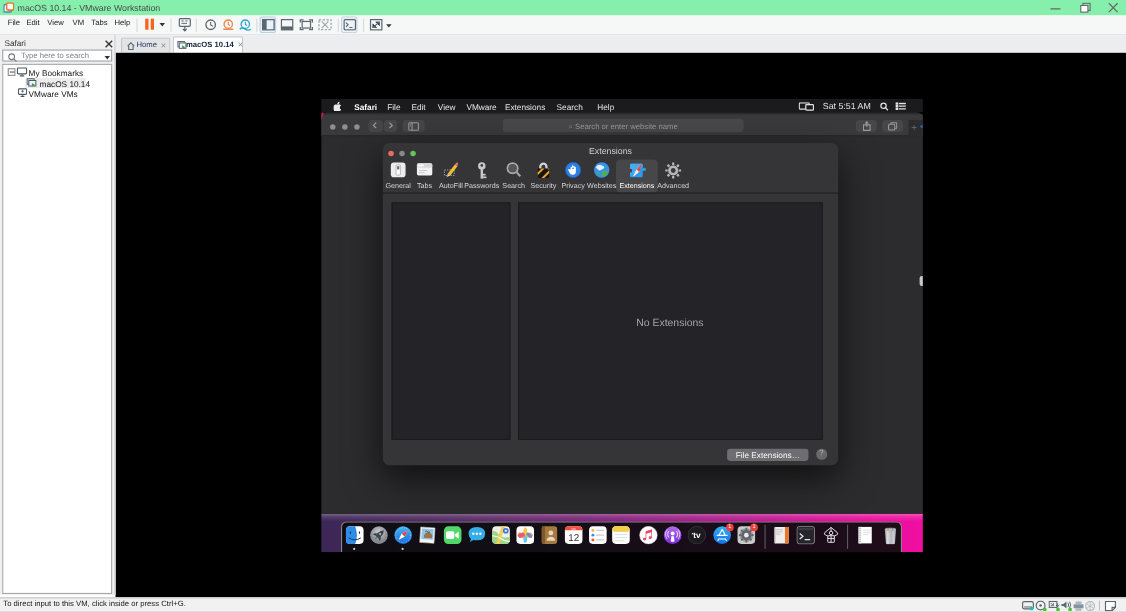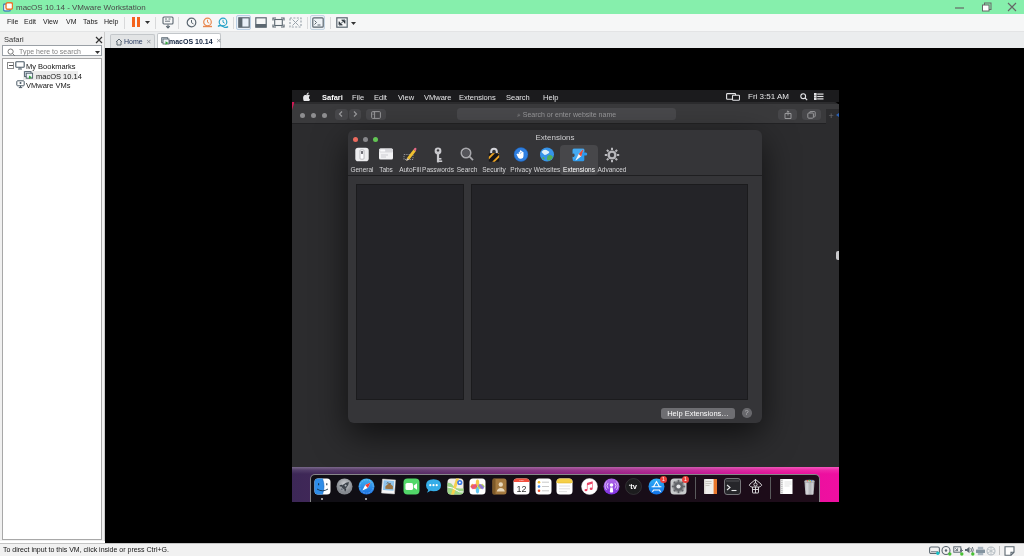--- a/index.html
+++ b/index.html
@@ -304,42 +304,43 @@
                     <line x1="11.5" y1="4.5" x2="13.1" y2="2.9"></line>
                   </g>
                 </g>
                 <circle cx="8" cy="8" r="2.2" fill="#38383c"></circle>
               </svg>
               <div class="lbl">Advanced</div>
             </div>
           <div id="ptoolline" class="abs"></div>
           <div class="pane" style="left:7.5px;width:108px;height:216px"></div>
           <div class="pane" style="left:122.5px;width:277px;height:216px"></div>
-          <div id="morebtn" class="abs">Help Extensions…</div>
+          <div id="noext">No Extensions</div>
+          <div id="morebtn" class="abs">File Extensions…</div>
           <div id="qbtn" class="abs">?</div>
         </div>
       </div>
 
       <div id="gmenu" class="abs">
         <svg class="abs" style="left:11px;top:2px" width="8" height="9" viewBox="0 0 8 9">
             <path d="M5.7 0.6 q0.1 1-0.6 1.7 q-0.7 0.7-1.5 0.6 q-0.2-0.9 0.6-1.7 q0.8-0.7 1.5-0.6Z M4 3.2 q0.8-0.5 1.7-0.3 q0.9 0.2 1.3 0.9 q-1.1 0.7-1.1 1.9 q0 1.2 1.2 1.8 q-0.5 1.2-1.2 1.8 q-0.6 0.6-1.3 0.3 q-0.6-0.2-1.2-0.2 q-0.6 0-1.1 0.2 q-0.8 0.3-1.4-0.4 Q0.2 8 0.1 5.9 q-0.1-2 1.6-2.8 q0.9-0.4 1.6 0 q0.4 0.2 0.7 0.1Z" fill="#e8e8ea"></path>
           </svg>
         <div class="abs gm" style="left:30px;font-weight:bold;color:#fff">Safari</div>
         <div class="abs gm" style="left:60px">File</div>
         <div class="abs gm" style="left:82px">Edit</div>
         <div class="abs gm" style="left:106px">View</div>
         <div class="abs gm" style="left:132px">VMware</div>
         <div class="abs gm" style="left:167px">Extensions</div>
         <div class="abs gm" style="left:214px">Search</div>
         <div class="abs gm" style="left:251px">Help</div>
         <svg class="abs" style="left:434px;top:3px" width="14" height="8" viewBox="0 0 14 8">
             <rect x="0.6" y="0.6" width="9" height="5.6" rx="0.8" fill="none" stroke="#e4e4e6" stroke-width="1.1"></rect>
             <rect x="6.5" y="2.2" width="7" height="5" rx="0.8" fill="#1b1b1d" stroke="#e4e4e6" stroke-width="1.1"></rect>
           </svg>
-        <div class="abs gm" style="left:456px;font-size:8px;top:2px">Fri 3:51 AM</div>
+        <div class="abs gm" style="left:456px;font-size:8px;top:2px">Sat 5:51 AM</div>
         <svg class="abs" style="left:508px;top:2.5px" width="8" height="8" viewBox="0 0 8 8">
             <circle cx="3.2" cy="3.2" r="2.4" fill="none" stroke="#e4e4e6" stroke-width="1.1"></circle>
             <line x1="5" y1="5" x2="7.2" y2="7.2" stroke="#e4e4e6" stroke-width="1.1"></line>
           </svg>
         <svg class="abs" style="left:522px;top:3px" width="10" height="7" viewBox="0 0 10 7">
             <g stroke="#e4e4e6">
               <rect x="0.5" y="0.5" width="1.6" height="1.2" fill="#e4e4e6"></rect>
               <rect x="0.5" y="2.9" width="1.6" height="1.2" fill="#e4e4e6"></rect>
               <rect x="0.5" y="5.3" width="1.6" height="1.2" fill="#e4e4e6"></rect>
               <line x1="3.2" y1="1.1" x2="9.5" y2="1.1" stroke-width="1.2"></line>

